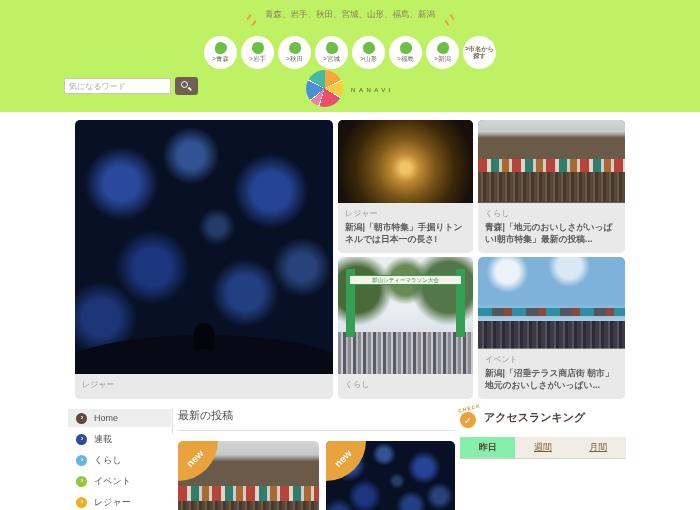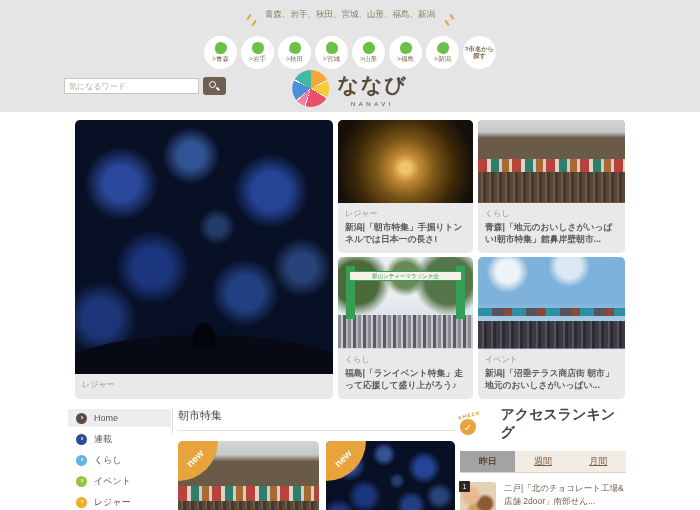--- a/index.html
+++ b/index.html
@@ -1,21 +1,21 @@
 <!DOCTYPE html>
 <html><head>
 <meta charset="utf-8">
 <style>
   * { margin:0; padding:0; box-sizing:border-box; }
   html,body { width:700px; height:510px; overflow:hidden; background:#fff;
               font-family:"Liberation Sans","DejaVu Sans",sans-serif; }
   body { position:relative; }
 
   
-  .header { position:absolute; top:0; left:0; width:700px; height:112px; background:#e5e5e5; }
+  .header { position:absolute; top:0; left:0; width:700px; height:112px; background:#bef264; }
   .tagline { position:absolute; top:8px; left:0; width:100%; text-align:center;
              font-size:8.5px; line-height:1.55; color:#8d7b5e; }
   .sparkle { position:absolute; top:14px; width:12px; height:14px; }
   .sparkle i { position:absolute; display:block; width:1.5px; height:6px; background:#e8a33d; }
   .sparkle.sl { left:246px; } .sparkle.sr { left:444px; }
   .sparkle.sl i:nth-child(1){ left:2px; top:0; transform:rotate(35deg); }
   .sparkle.sl i:nth-child(2){ left:7px; top:6px; transform:rotate(35deg); }
   .sparkle.sr i:nth-child(1){ left:7px; top:0; transform:rotate(-35deg); }
   .sparkle.sr i:nth-child(2){ left:2px; top:6px; transform:rotate(-35deg); }
 
@@ -28,21 +28,21 @@
   .pref:nth-child(2) .pref-map{ border-radius:60% 40% 55% 45%/40% 60% 45% 55%; transform:rotate(15deg);}
   .pref:nth-child(3) .pref-map{ border-radius:50% 50% 40% 60%/60% 40% 55% 45%; transform:rotate(-10deg);}
   .pref:nth-child(4) .pref-map{ border-radius:40% 60% 60% 40%/50% 50% 40% 60%; transform:rotate(8deg);}
   .pref:nth-child(5) .pref-map{ border-radius:55% 45% 50% 50%/45% 55% 50% 50%; transform:rotate(-18deg);}
   .pref:nth-child(6) .pref-map{ border-radius:48% 52% 60% 40%/52% 48% 45% 55%; transform:rotate(12deg);}
   .pref:nth-child(7) .pref-map{ border-radius:60% 40% 45% 55%/55% 45% 52% 48%; }
   .pref-label { font-size:6.5px; color:#7a6a52; line-height:1.1; text-align:center; }
   .pref.city .pref-label { font-size:6.3px; font-weight:bold; }
 
   .search-wrap { position:absolute; left:64px; top:77px; display:flex; align-items:center; gap:4px; }
-  .search-input { width:135px; height:16px; border:1px solid #cfc8b8; background:#fff;
+  .search-input { width:107px; height:16px; border:1px solid #cfc8b8; background:#fff;
                   font-size:8px; padding:0 4px; color:#555; }
   .search-input::placeholder { color:#aaa; }
   .search-btn { width:23px; height:18px; background:#6e6052; border:none; border-radius:3px;
                 position:relative; cursor:pointer; }
   .mag { position:absolute; left:6px; top:4px; width:7px; height:7px; border:1.6px solid #fff;
          border-radius:50%; }
   .mag::after { content:""; position:absolute; left:6px; top:6px; width:4px; height:1.6px;
                 background:#fff; transform:rotate(45deg); }
 
   .logo { position:absolute; left:50%; top:70px; transform:translateX(-50%);
@@ -142,25 +142,25 @@
 
   
   .ranking { position:absolute; left:460px; top:406px; width:166px; }
   .rank-head { display:flex; align-items:center; }
   .check-wrap { position:relative; width:20px; height:22px; }
   .check-circle { position:absolute; left:0; bottom:0; width:16px; height:16px; border-radius:50%;
                   background:#e8a33d; color:#fff; font-size:10px; font-weight:bold;
                   display:flex; align-items:center; justify-content:center; }
   .check-text { position:absolute; top:-1px; left:-2px; font-size:5px; letter-spacing:1px;
                 color:#d98f2b; font-weight:bold; transform:rotate(-14deg); }
-  .rank-title { font-size:14px; font-weight:bold; color:#4e4038; margin-left:21px; }
+  .rank-title { font-size:11px; font-weight:bold; color:#4e4038; margin-left:4px; }
   .tabs { display:flex; margin-top:9px; border-bottom:1px solid #d8d2c8; }
   .tab { width:55.3px; height:21px; line-height:21px; text-align:center; font-size:9px;
          background:#f1ede4; color:#7a5c3f; text-decoration:underline; cursor:pointer; }
-  .tab.active { background:#a3a3a3; color:#5a473a; font-weight:bold; text-decoration:none; }
+  .tab.active { background:#86efac; color:#5a473a; font-weight:bold; text-decoration:none; }
   .rank-item { display:flex; margin-top:9px; cursor:pointer; }
   .thumb { position:relative; width:36px; height:36px; border-radius:3px; flex:none; overflow:visible; }
   .thumb-inner { width:36px; height:36px; border-radius:3px; }
   .thumb-food .thumb-inner { background:
     radial-gradient(circle at 30% 38%, #e9b790 0 20%, transparent 32%),
     radial-gradient(circle at 70% 60%, #8a5a30 0 18%, transparent 30%),
     radial-gradient(circle at 50% 82%, #caa15f 0 24%, transparent 36%), #e2d3b8; }
   .rank-badge { position:absolute; top:-1px; left:-1px; width:11px; height:11px;
                 background:#2f2620; color:#fff; font-size:6.5px; display:flex;
                 align-items:center; justify-content:center; border-radius:1px; }
@@ -220,21 +220,20 @@
   <div class="search-wrap">
     <input class="search-input" type="text" placeholder="気になるワード" style="">
     <button class="search-btn">
       <span class="mag"></span>
     </button>
   </div>
 
   <div class="logo">
     <div class="logo-pie"></div>
     <div class="logo-text">
-      <div class="logo-jp">ななび</div>
       <div class="logo-en">NANAVI</div>
     </div>
   </div>
 </div>
 
 <div class="grid">
 
   <div class="card card-large">
     <div class="card-img img-planetarium">
       <div class="horizon"></div>
@@ -250,33 +249,32 @@
     <div class="card-foot">
       <div class="card-cat">レジャー</div>
       <div class="card-title">新潟|「朝市特集」手掘りトンネルでは日本一の長さ!</div>
     </div>
   </div>
 
   <div class="card card-rtop">
     <div class="card-img img-market"></div>
     <div class="card-foot">
       <div class="card-cat">くらし</div>
-      <div class="card-title">青森|「地元のおいしさがいっぱい!朝市特集」館鼻岸壁朝市...</div>
+      <div class="card-title">青森|「地元のおいしさがいっぱい!朝市特集」最新の投稿...</div>
     </div>
   </div>
 
   <div class="card card-mbot">
     <div class="card-img img-marathon">
       <div class="gate gl"></div>
       <div class="gate gr"></div>
       <div class="banner">郡山シティーマラソン大会</div>
     </div>
     <div class="card-foot">
       <div class="card-cat">くらし</div>
-      <div class="card-title">福島|「ランイベント特集」走って応援して盛り上がろう♪</div>
     </div>
   </div>
 
   <div class="card card-rbot">
     <div class="card-img img-street">
       <div class="awning"></div>
     </div>
     <div class="card-foot">
       <div class="card-cat">イベント</div>
       <div class="card-title">新潟|「沼垂テラス商店街 朝市」地元のおいしさがいっぱい...</div>
@@ -303,21 +301,21 @@
   </div>
   <div class="menu-item">
     <span class="menu-ic" style="background-color: rgb(240, 174, 35);">›</span>
     <span class="menu-label">レジャー</span>
   </div>
 </div>
 
 <div class="vline"></div>
 
 <div class="latest">
-  <div class="latest-head">朝市特集</div>
+  <div class="latest-head">最新の投稿</div>
   <div class="latest-cards">
     <div class="lcard c1 img-market">
       <div class="new-badge" style="background-color: rgb(232, 163, 61);"></div>
       <div class="new-text">new</div>
     </div>
     <div class="lcard c2 img-planetarium">
       <div class="new-badge" style="background-color: rgb(232, 163, 61);"></div>
       <div class="new-text">new</div>
     </div>
   </div>
@@ -329,21 +327,14 @@
       <span class="check-text">CHECK</span>
       <span class="check-circle" style="background-color: rgb(232, 163, 61);">✓</span>
     </div>
     <div class="rank-title">アクセスランキング</div>
   </div>
   <div class="tabs">
     <div class="tab active">昨日</div>
     <div class="tab">週間</div>
     <div class="tab">月間</div>
   </div>
-  <div class="rank-item">
-    <div class="thumb thumb-food">
-      <div class="thumb-inner"></div>
-      <span class="rank-badge">1</span>
-    </div>
-    <div class="rank-text">二戸|「北のチョコレート工場&amp;店舗 2door」南部せん...</div>
-  </div>
 
 </div>
 
 </body></html>

